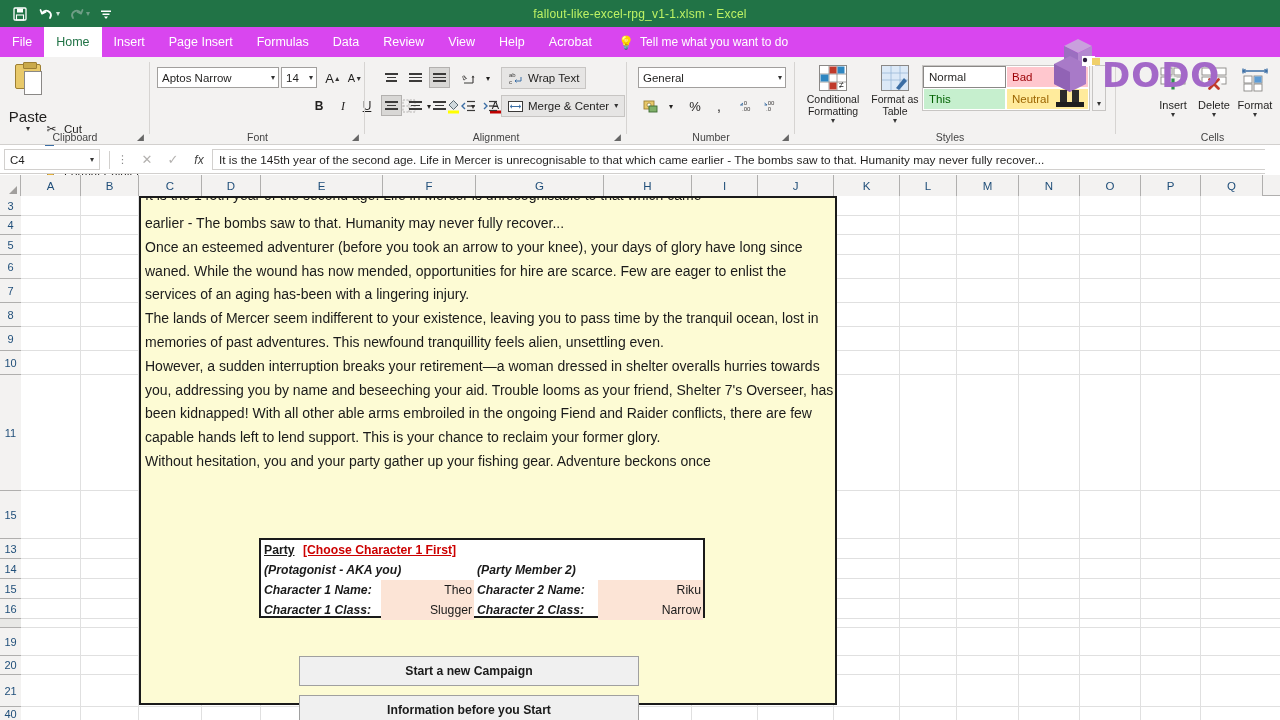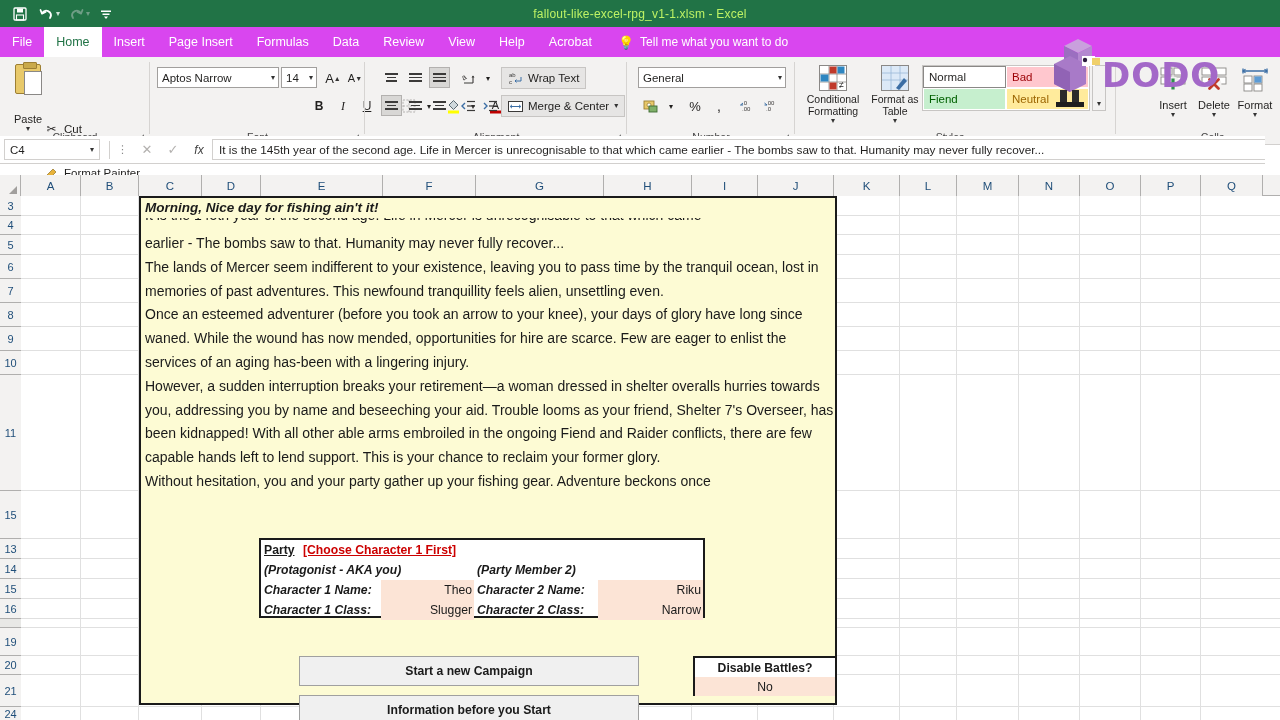--- a/index.html
+++ b/index.html
@@ -69,21 +69,21 @@
     background: #e8c96a; border: 1px solid #9d7f33; border-radius: 2px;
   }
   .clip-icon:before {
     content: ""; position: absolute; left: 7px; top: -3px; width: 12px; height: 5px;
     background: #c9a94a; border: 1px solid #9d7f33; border-radius: 1px;
   }
   .clip-icon:after {
     content: ""; position: absolute; left: 8px; top: 6px; width: 16px; height: 22px;
     background: #ffffff; border: 1px solid #8a8886;
   }
-  .paste-label { font-size: 11px; color: #201f1e; margin-top: 19px; }
+  .paste-label { font-size: 15px; color: #201f1e; margin-top: 19px; }
   .mini-caret { font-size: 8px; color: #333; line-height: 8px; }
 
   .clip-item {
     position: absolute; left: 44px; display: flex; align-items: center; gap: 5px;
     font-size: 11.5px; color: #201f1e; height: 20px;
   }
   .ico { width: 15px; height: 15px; display: inline-flex; align-items: center; justify-content: center; font-size: 12px; }
 
   
   .fontname {
@@ -144,21 +144,21 @@
     align-items:flex-end; justify-content:center; font-size: 8px; color:#333; padding-bottom:2px;
   }
   .cells-btn {
     position: absolute; top: 4px; width: 42px; height: 72px;
     display: flex; flex-direction: column; align-items: center;
   }
   .cells-label { font-size: 11px; color: #201f1e; margin-top: 2px; }
 
   
   .formulabar {
-    position: absolute; top: 136px; left: 0; width: 1265px; height: 28px;
+    position: absolute; top: 146px; left: 0; width: 1265px; height: 28px;
     background: #ffffff; border-bottom: 1px solid #d2d0ce;
     display: flex; align-items: center;
   }
   .namebox {
     width: 96px; height: 21px; margin-left: 4px; border: 1px solid #d2d0ce;
     background: #ffffff; font-size: 11.5px; display: flex; align-items: center;
     padding-left: 5px; position: relative; color: #201f1e;
   }
   .namebox .combo-caret { right: 5px; }
   .fb-sep { width: 1px; height: 18px; background: #d2d0ce; margin: 0 7px 0 9px; }
@@ -569,21 +569,21 @@
               </g>
               <path d="M14 22 L22 12 L25 15 L17 24 Z" fill="#3b6ea5"></path>
             </svg>
         </div>
         <div class="cf-label">Format as Table</div>
         <div class="mini-caret">▾</div>
       </div>
       <div class="style-gal" style="left:127px;top:8px;width:168px;height:46px">
         <div class="style-cell sc-normal">Normal</div>
         <div class="style-cell sc-bad">Bad</div>
-        <div class="style-cell sc-good">Fiend</div>
+        <div class="style-cell sc-good">This</div>
         <div class="style-cell sc-neutral">Neutral</div>
       </div>
       <div class="gal-more" style="left:297px;top:8px">▾</div>
       <div class="grp-title" style="left:0;width:310px">Styles</div>
       <div class="grp-sep" style="left:320px"></div>
     </div>
 
     <div class="grp" style="left:1145px;width:135px">
       <div class="cells-btn" style="left:7px">
         <div style="margin-top:6px">
@@ -686,21 +686,21 @@
       <div class="rh" style="top:179px;height:116px">11</div>
       <div class="rh" style="top:295px;height:48px">15</div>
       <div class="rh" style="top:343px;height:20px">13</div>
       <div class="rh" style="top:363px;height:20px">14</div>
       <div class="rh" style="top:383px;height:20px">15</div>
       <div class="rh" style="top:403px;height:20px">16</div>
       <div class="rh" style="top:423px;height:9px;background:#e8e8e6"></div>
       <div class="rh" style="top:432px;height:28px">19</div>
       <div class="rh" style="top:460px;height:19px">20</div>
       <div class="rh" style="top:479px;height:32px">21</div>
-      <div class="rh" style="top:511px;height:14px">24</div>
+      <div class="rh" style="top:511px;height:14px">40</div>
     </div>
 
     <div class="cells">
       <div class="vline" style="left:59px"></div>
       <div class="vline" style="left:117px"></div>
       <div class="vline" style="left:180px"></div>
       <div class="vline" style="left:239px"></div>
       <div class="vline" style="left:361px"></div>
       <div class="vline" style="left:454px"></div>
       <div class="vline" style="left:582px"></div>
@@ -727,27 +727,26 @@
       <div class="hline" style="top:382px"></div>
       <div class="hline" style="top:402px"></div>
       <div class="hline" style="top:422px"></div>
       <div class="hline" style="top:431px"></div>
       <div class="hline" style="top:459px"></div>
       <div class="hline" style="top:478px"></div>
       <div class="hline" style="top:510px"></div>
 
       <div class="story" style="left:118px;top:0px;width:698px;height:509px">
         <div class="story-inner">
-          <div class="story-hd">Morning, Nice day for fishing ain't it!</div>
           <div class="story-clip">
             <div class="story-p" style="margin-top:-14px">It is the 145th year of the second age. Life in Mercer is unrecognisable to that which came</div>
           </div>
           <div class="story-p" style="margin-top:5px">earlier - The bombs saw to that. Humanity may never fully recover...</div>
+          <div class="story-p">Once an esteemed adventurer (before you took an arrow to your knee), your days of glory have long since waned. While the wound has now mended, opportunities for hire are scarce. Few are eager to enlist the services of an aging has-been with a lingering injury.</div>
           <div class="story-p">The lands of Mercer seem indifferent to your existence, leaving you to pass time by the tranquil ocean, lost in memories of past adventures. This newfound tranquillity feels alien, unsettling even.</div>
-          <div class="story-p">Once an esteemed adventurer (before you took an arrow to your knee), your days of glory have long since waned. While the wound has now mended, opportunities for hire are scarce. Few are eager to enlist the services of an aging has-been with a lingering injury.</div>
           <div class="story-p">However, a sudden interruption breaks your retirement—a woman dressed in shelter overalls hurries towards you, addressing you by name and beseeching your aid. Trouble looms as your friend, Shelter 7's Overseer, has been kidnapped! With  all other able arms embroiled in the ongoing Fiend and Raider conflicts, there are few capable hands left to lend support. This is your chance to reclaim your former glory.</div>
           <div class="story-p">Without hesitation, you and your party gather up your fishing gear. Adventure beckons once</div>
         </div>
       </div>
 
       <div class="party" style="left:238px;top:342px;width:446px;height:80px">
         <div class="party-row" style="top:0px">
           <span class="p-title" style="left:3px">Party</span>
           <span class="p-sub" style="left:42px">[Choose Character 1 First]</span>
         </div>
@@ -765,24 +764,20 @@
           <span class="p-lab" style="left:3px">Character 1 Class:</span>
           <span class="p-val" style="left:120px;width:93px">Slugger</span>
           <span class="p-lab" style="left:216px">Character 2 Class:</span>
           <span class="p-val" style="left:337px;width:105px">Narrow</span>
         </div>
       </div>
 
       <div class="xbtn" style="left:278px;top:460px;width:340px;height:30px">Start a new Campaign</div>
       <div class="xbtn" style="left:278px;top:499px;width:340px;height:30px">Information before you Start</div>
 
-      <div class="dbbox" style="left:672px;top:460px;width:144px;height:40px">
-        <div class="db-hd">Disable Battles?</div>
-        <div class="db-val">No</div>
-      </div>
     </div>
   </div>
 
   <div class="watermark">
     <svg width="66" height="92" viewBox="0 0 66 92" style="position:absolute;left:4px;top:4px">
       <g>
         <polygon points="20,12 34,5 48,12 34,19" fill="#c9a0dd"></polygon>
         <polygon points="20,12 20,28 34,35 34,19" fill="#9b6fc0"></polygon>
         <polygon points="34,19 34,35 48,28 48,12" fill="#b489d0"></polygon>
         <polygon points="10,30 26,22 42,30 42,50 26,58 10,50" fill="#a87ac8"></polygon>

